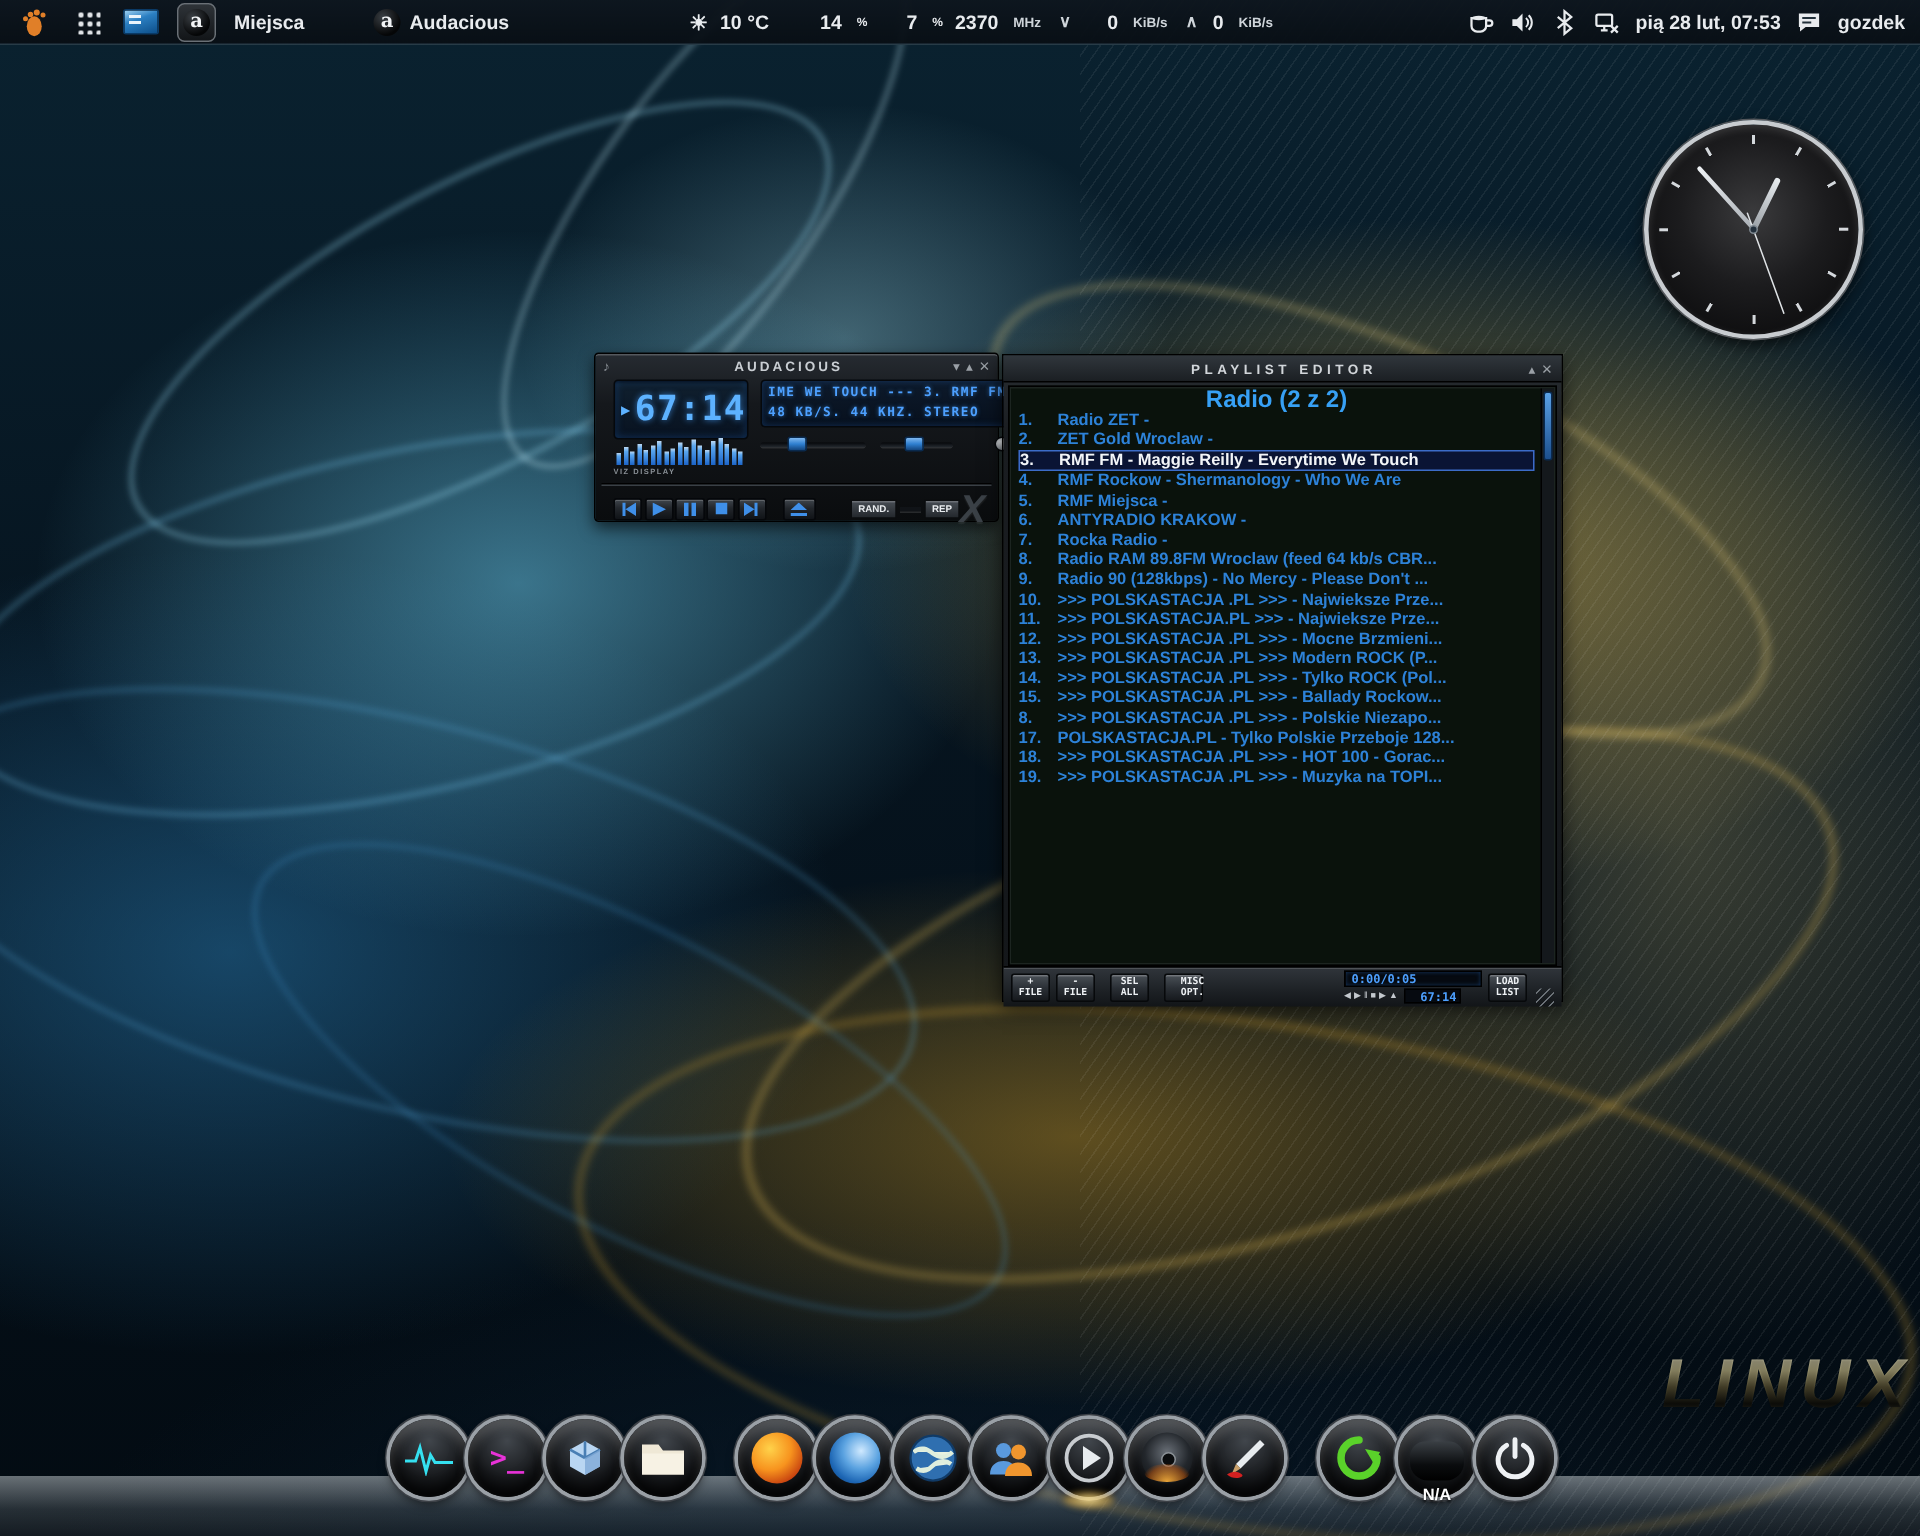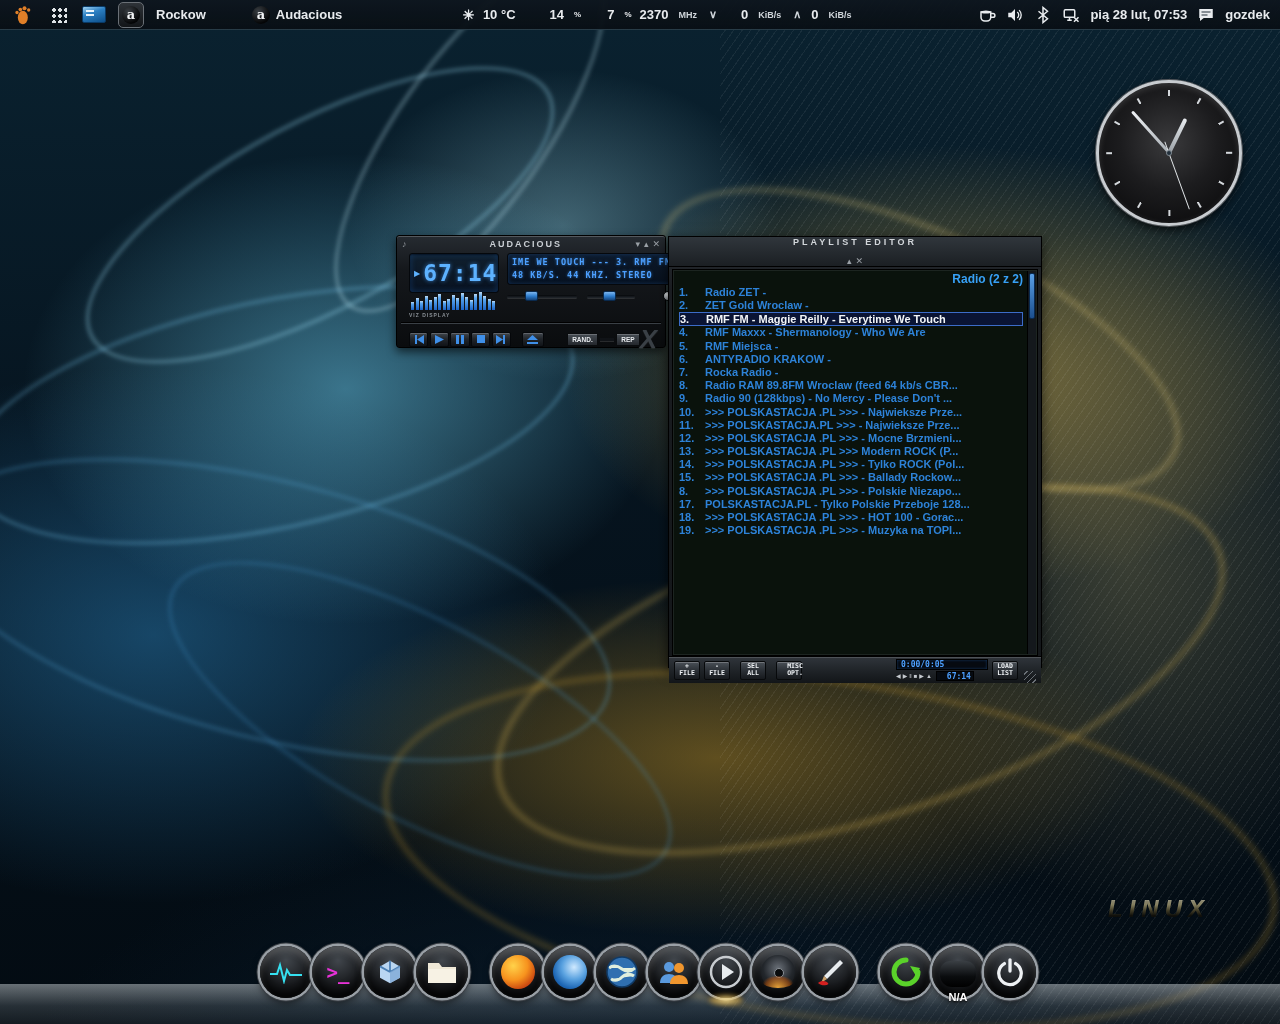--- a/index.html
+++ b/index.html
@@ -28,21 +28,21 @@
   .petal.p4{ width:420px;height:150px;left:260px;top:60px;transform:rotate(-55deg);border-color:rgba(200,240,252,.40);}
   .petal.p5{ width:560px;height:200px;left:140px;top:620px;transform:rotate(28deg);border-color:rgba(70,150,205,.30);}
   .gold { position:absolute; border-radius:50%; border:4px solid rgba(235,195,90,.42);
           filter:blur(3px); z-index:0; }
   .gold.g1{ width:760px;height:300px;left:480px;top:520px;transform:rotate(-18deg); }
   .gold.g2{ width:560px;height:220px;left:640px;top:230px;transform:rotate(24deg);border-color:rgba(245,215,130,.38);}
   .gold.g3{ width:900px;height:340px;left:380px;top:680px;transform:rotate(8deg);border-color:rgba(210,160,50,.40);}
   .floor { position:absolute; left:0; bottom:0; width:1280px; height:40px; z-index:1;
     background:linear-gradient(180deg, rgba(205,212,216,.50), rgba(130,140,146,.28) 55%, rgba(60,66,70,.30)); }
   .linux-logo { position:absolute; left:1108px; top:895px; z-index:1;
-    font-size:24px; font-weight:bold; letter-spacing:6px; font-style:italic;
+    font-size:46px; font-weight:bold; letter-spacing:6px; font-style:italic;
     background:linear-gradient(180deg,#f4f2e4 0%, #d8cf9a 35%, #6b6340 55%, #15150f 75%, #3a3a32 100%);
     -webkit-background-clip:text; background-clip:text; color:transparent;
     text-shadow:0 0 1px rgba(0,0,0,.4); }
 
   
   .panel { position:absolute; left:0; top:0; width:1280px; height:30px; z-index:10;
     background:linear-gradient(180deg, rgba(14,22,30,.97), rgba(8,14,20,.94));
     border-bottom:1px solid rgba(90,130,150,.35);
     display:flex; align-items:center; padding:0 10px; gap:12px;
     color:#e8ebee; font-size:13px; font-weight:bold; }
@@ -149,34 +149,34 @@
     color:#e8ebee; font-size:6.5px; font-weight:bold; display:flex; align-items:center; }
   .ridge-track { width:16px; height:3px; margin-left:2px; background:#101317;
     box-shadow:0 1px 0 rgba(255,255,255,.12); }
   .x-logo { margin-left:auto; margin-right:2px; font-size:26px; font-weight:bold; font-style:italic;
     color:#3a4046; text-shadow:0 1px 1px rgba(255,255,255,.08); line-height:20px; }
 
   
   .pl-win { position:absolute; left:668px; top:236px; width:374px; height:432px; z-index:20;
     background:linear-gradient(180deg,#2a2f34 0%, #1a1d21 12%, #14171a 100%);
     border:1px solid #000; box-shadow:inset 0 1px 0 rgba(255,255,255,.2), 0 4px 12px rgba(0,0,0,.65); }
-  .pl-title { height:30px; display:flex; align-items:center; padding:0 6px; color:#d2d6da;
-    background:linear-gradient(180deg,#30363c,#1b1f23); border-bottom:1px solid #000;flex-direction:column; }
+  .pl-title { height:18px; display:flex; align-items:center; padding:0 6px; color:#d2d6da;
+    background:linear-gradient(180deg,#30363c,#1b1f23); border-bottom:1px solid #000; }
   .pl-title .ttext { flex:1; text-align:center; font-size:9px; font-weight:bold; letter-spacing:3px; }
   .pl-title .tbtns { display:flex; gap:4px; font-size:9px; color:#9aa0a6; }
   .pl-title .tbtns span { cursor:pointer; }
   .pl-body { position:relative; margin:2px 3px 0 3px; height:387px;
     background:#0a120c; border:1px solid #000;
     box-shadow:inset 0 0 0 1px #1c2420; overflow:hidden; }
   .pl-scroll { position:absolute; top:1px; right:1px; width:9px; height:calc(100% - 2px);
     background:#14181c; border-left:1px solid #000; cursor:pointer; }
   .pl-thumb { position:absolute; top:2px; left:1px; width:6px; height:46px; border-radius:2px;
     background:linear-gradient(180deg,#5aa0e6,#1c4f8e); border:1px solid #0a2a50; }
   .pl-list { padding:2px 14px 0 6px; }
-  .pl-header { text-align:right; color:#37a0f5; font-weight:bold; font-size:12px; height:14px; line-height:14px; }
+  .pl-header { text-align:center; color:#37a0f5; font-weight:bold; font-size:16px; height:14px; line-height:14px; }
   .pl-row { display:flex; height:13.2px; line-height:13.2px; color:#2d82d8; font-weight:bold;
     font-size:11px; white-space:nowrap; overflow:hidden; cursor:pointer; }
   .pl-num { width:26px; flex:none; }
   .pl-row.sel { background:#0a1434; border:1px solid #3c6cc8; color:#f2f5f8; height:14px; line-height:12px; }
   .pl-bottom { height:27px; display:flex; align-items:center; padding:0 5px; gap:4px;
     background:linear-gradient(180deg,#30353b 0%, #1d2125 60%, #121518 100%);
     border-top:1px solid #000; box-shadow:inset 0 1px 0 rgba(255,255,255,.15); }
   .mini-btn { width:26px; height:19px; border-radius:2px; cursor:pointer;
     background:linear-gradient(180deg,#4a5057 0%, #2b3036 50%, #16191d 100%);
     border:1px solid #07090b; box-shadow:inset 0 1px 0 rgba(255,255,255,.22);
@@ -254,21 +254,21 @@
   </div>
   <div class="picon">
       <div class="grid-dots"></div>
     </div>
   <div class="picon">
       <div class="term-ic"></div>
     </div>
   <div class="aud-launcher">
     <div class="aud-circ">a</div>
   </div>
-  <span class="panel-label">Rockow</span>
+  <span class="panel-label">Miejsca</span>
   <div class="win-item">
     <div class="aud-circ">a</div>
     <span>Audacious</span>
   </div>
 
   <div class="applets">
     <div class="seg">
       <span class="sun">☀</span>
       <span>10 °C</span>
     </div>
@@ -458,21 +458,21 @@
         <div class="pl-row">
           <span class="pl-num">2.</span>
           <span class="pl-text">ZET Gold Wroclaw -</span>
         </div>
         <div class="pl-row sel">
           <span class="pl-num">3.</span>
           <span class="pl-text">RMF FM - Maggie Reilly - Everytime We Touch</span>
         </div>
         <div class="pl-row">
           <span class="pl-num">4.</span>
-          <span class="pl-text">RMF Maxxx - Shermanology - Who We Are</span>
+          <span class="pl-text">RMF Rockow - Shermanology - Who We Are</span>
         </div>
         <div class="pl-row">
           <span class="pl-num">5.</span>
           <span class="pl-text">RMF Miejsca -</span>
         </div>
         <div class="pl-row">
           <span class="pl-num">6.</span>
           <span class="pl-text">ANTYRADIO KRAKOW -</span>
         </div>
         <div class="pl-row">

